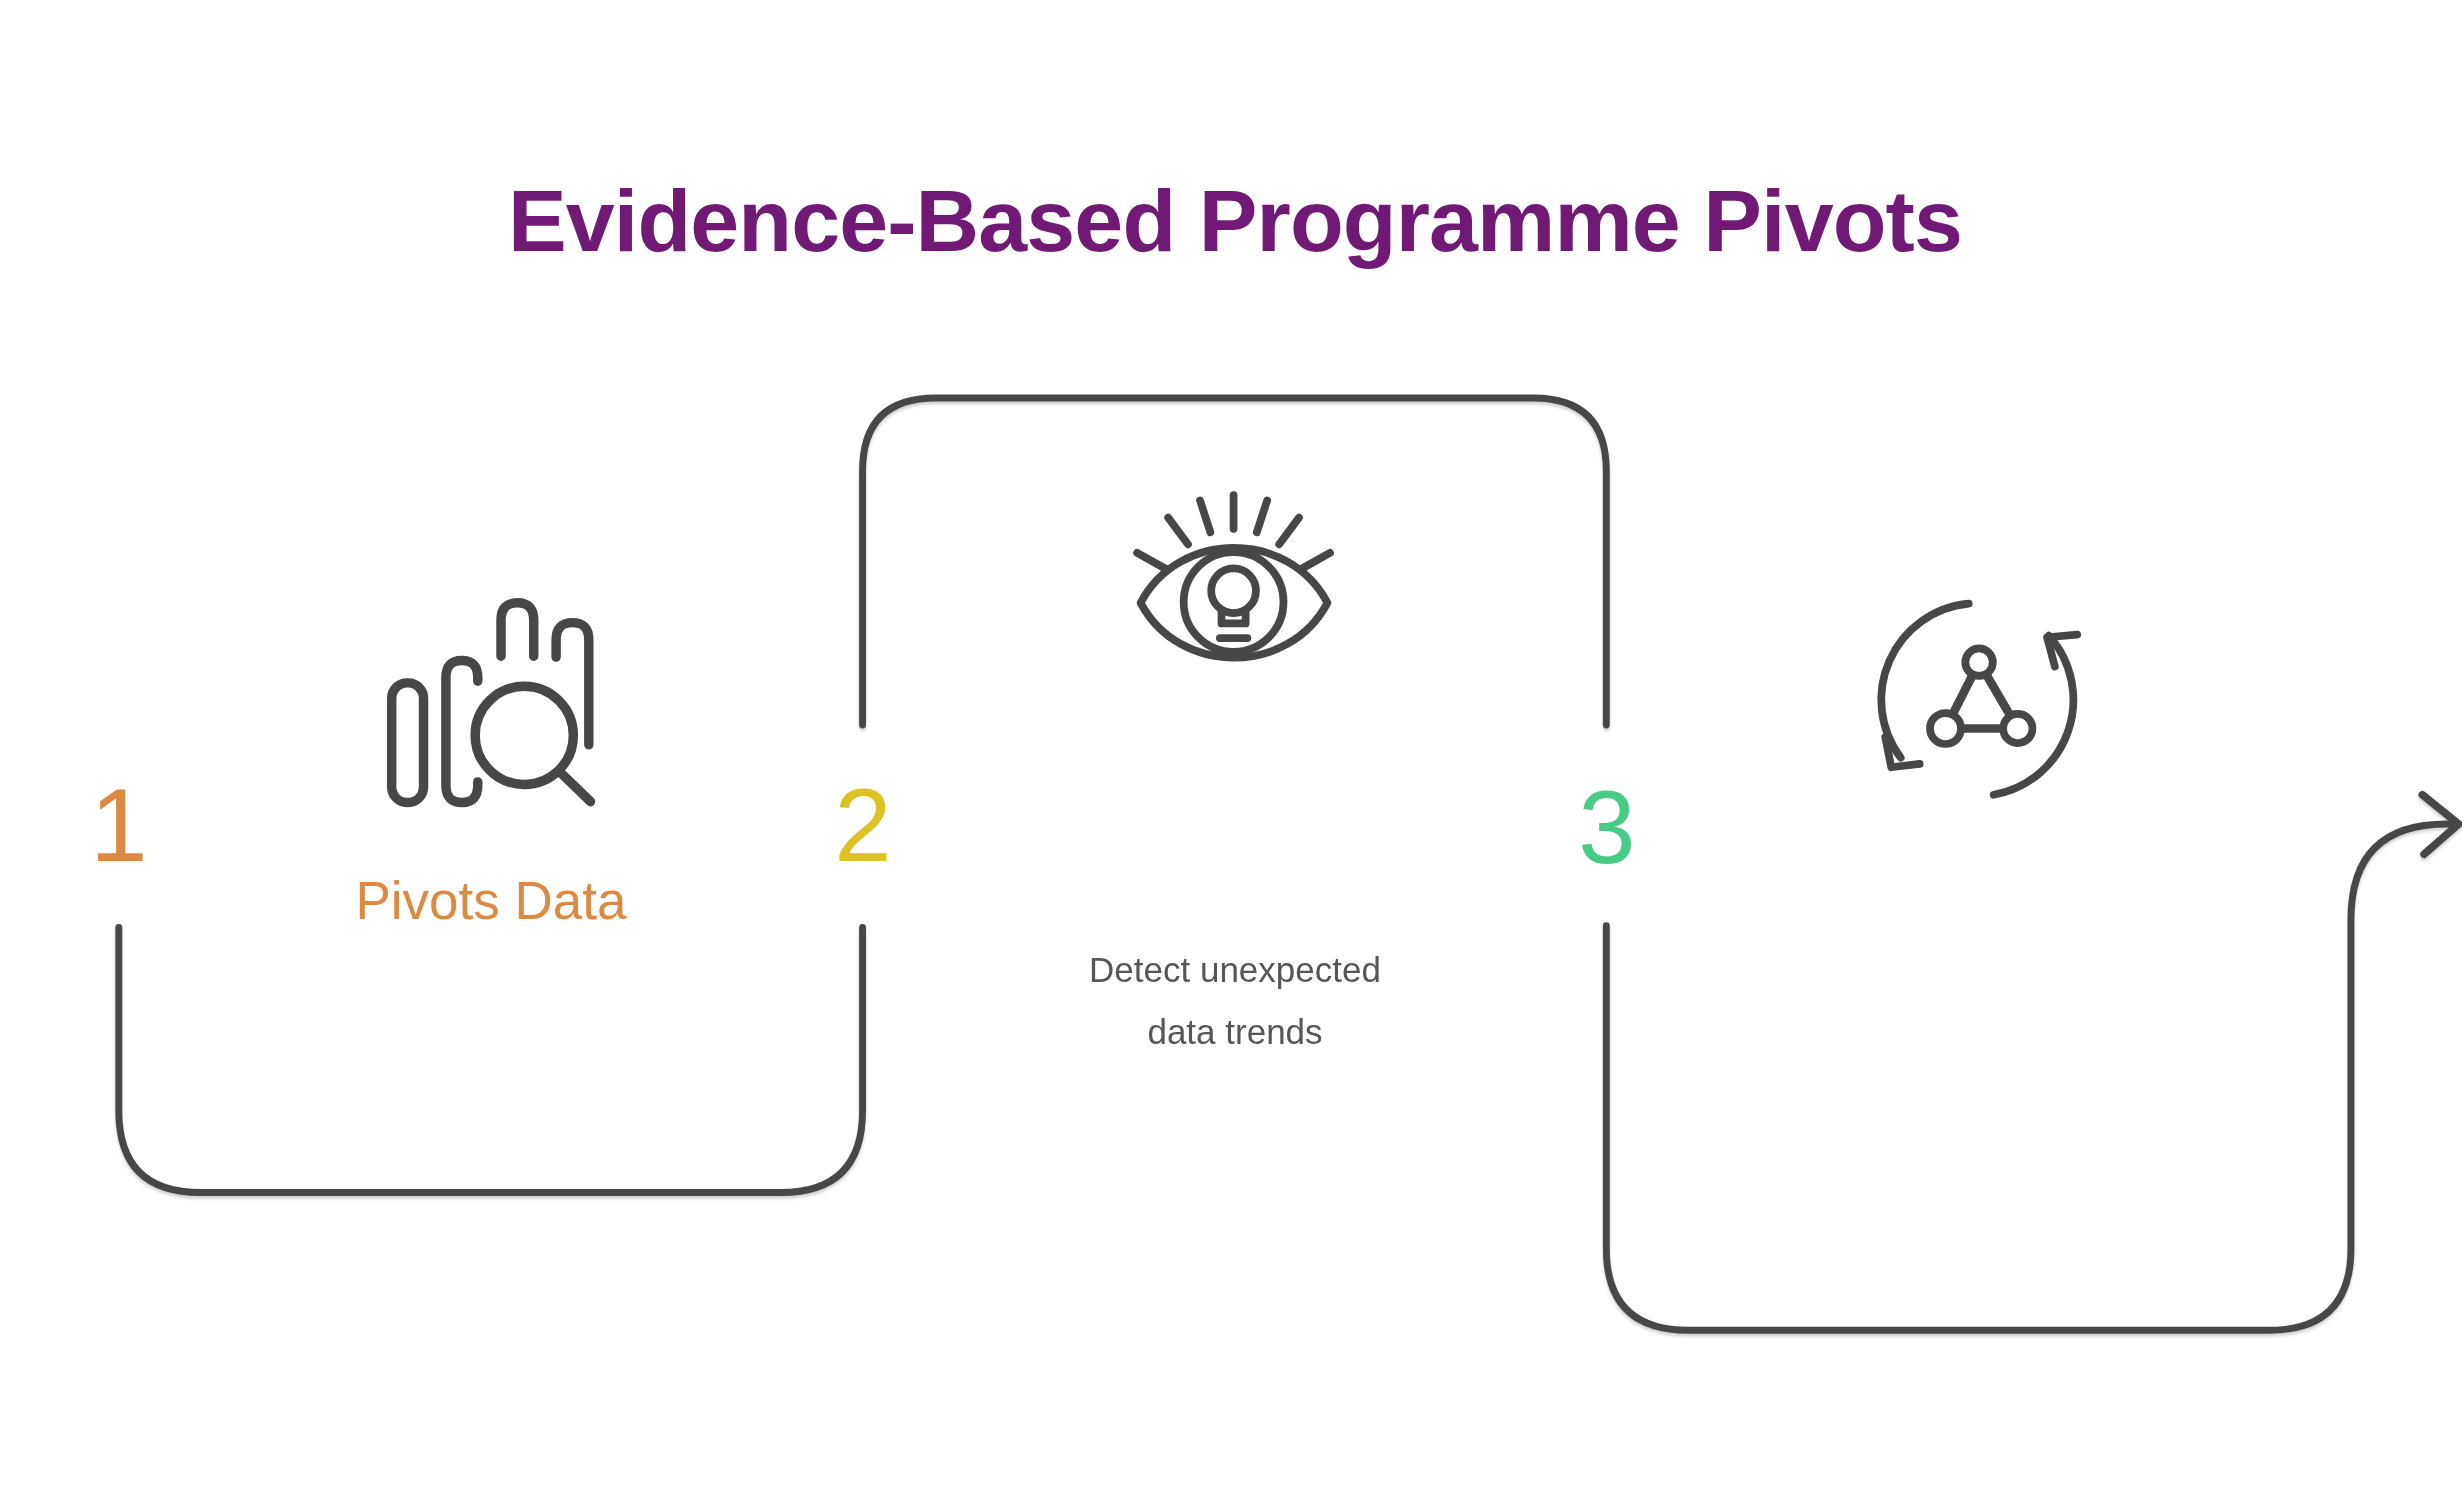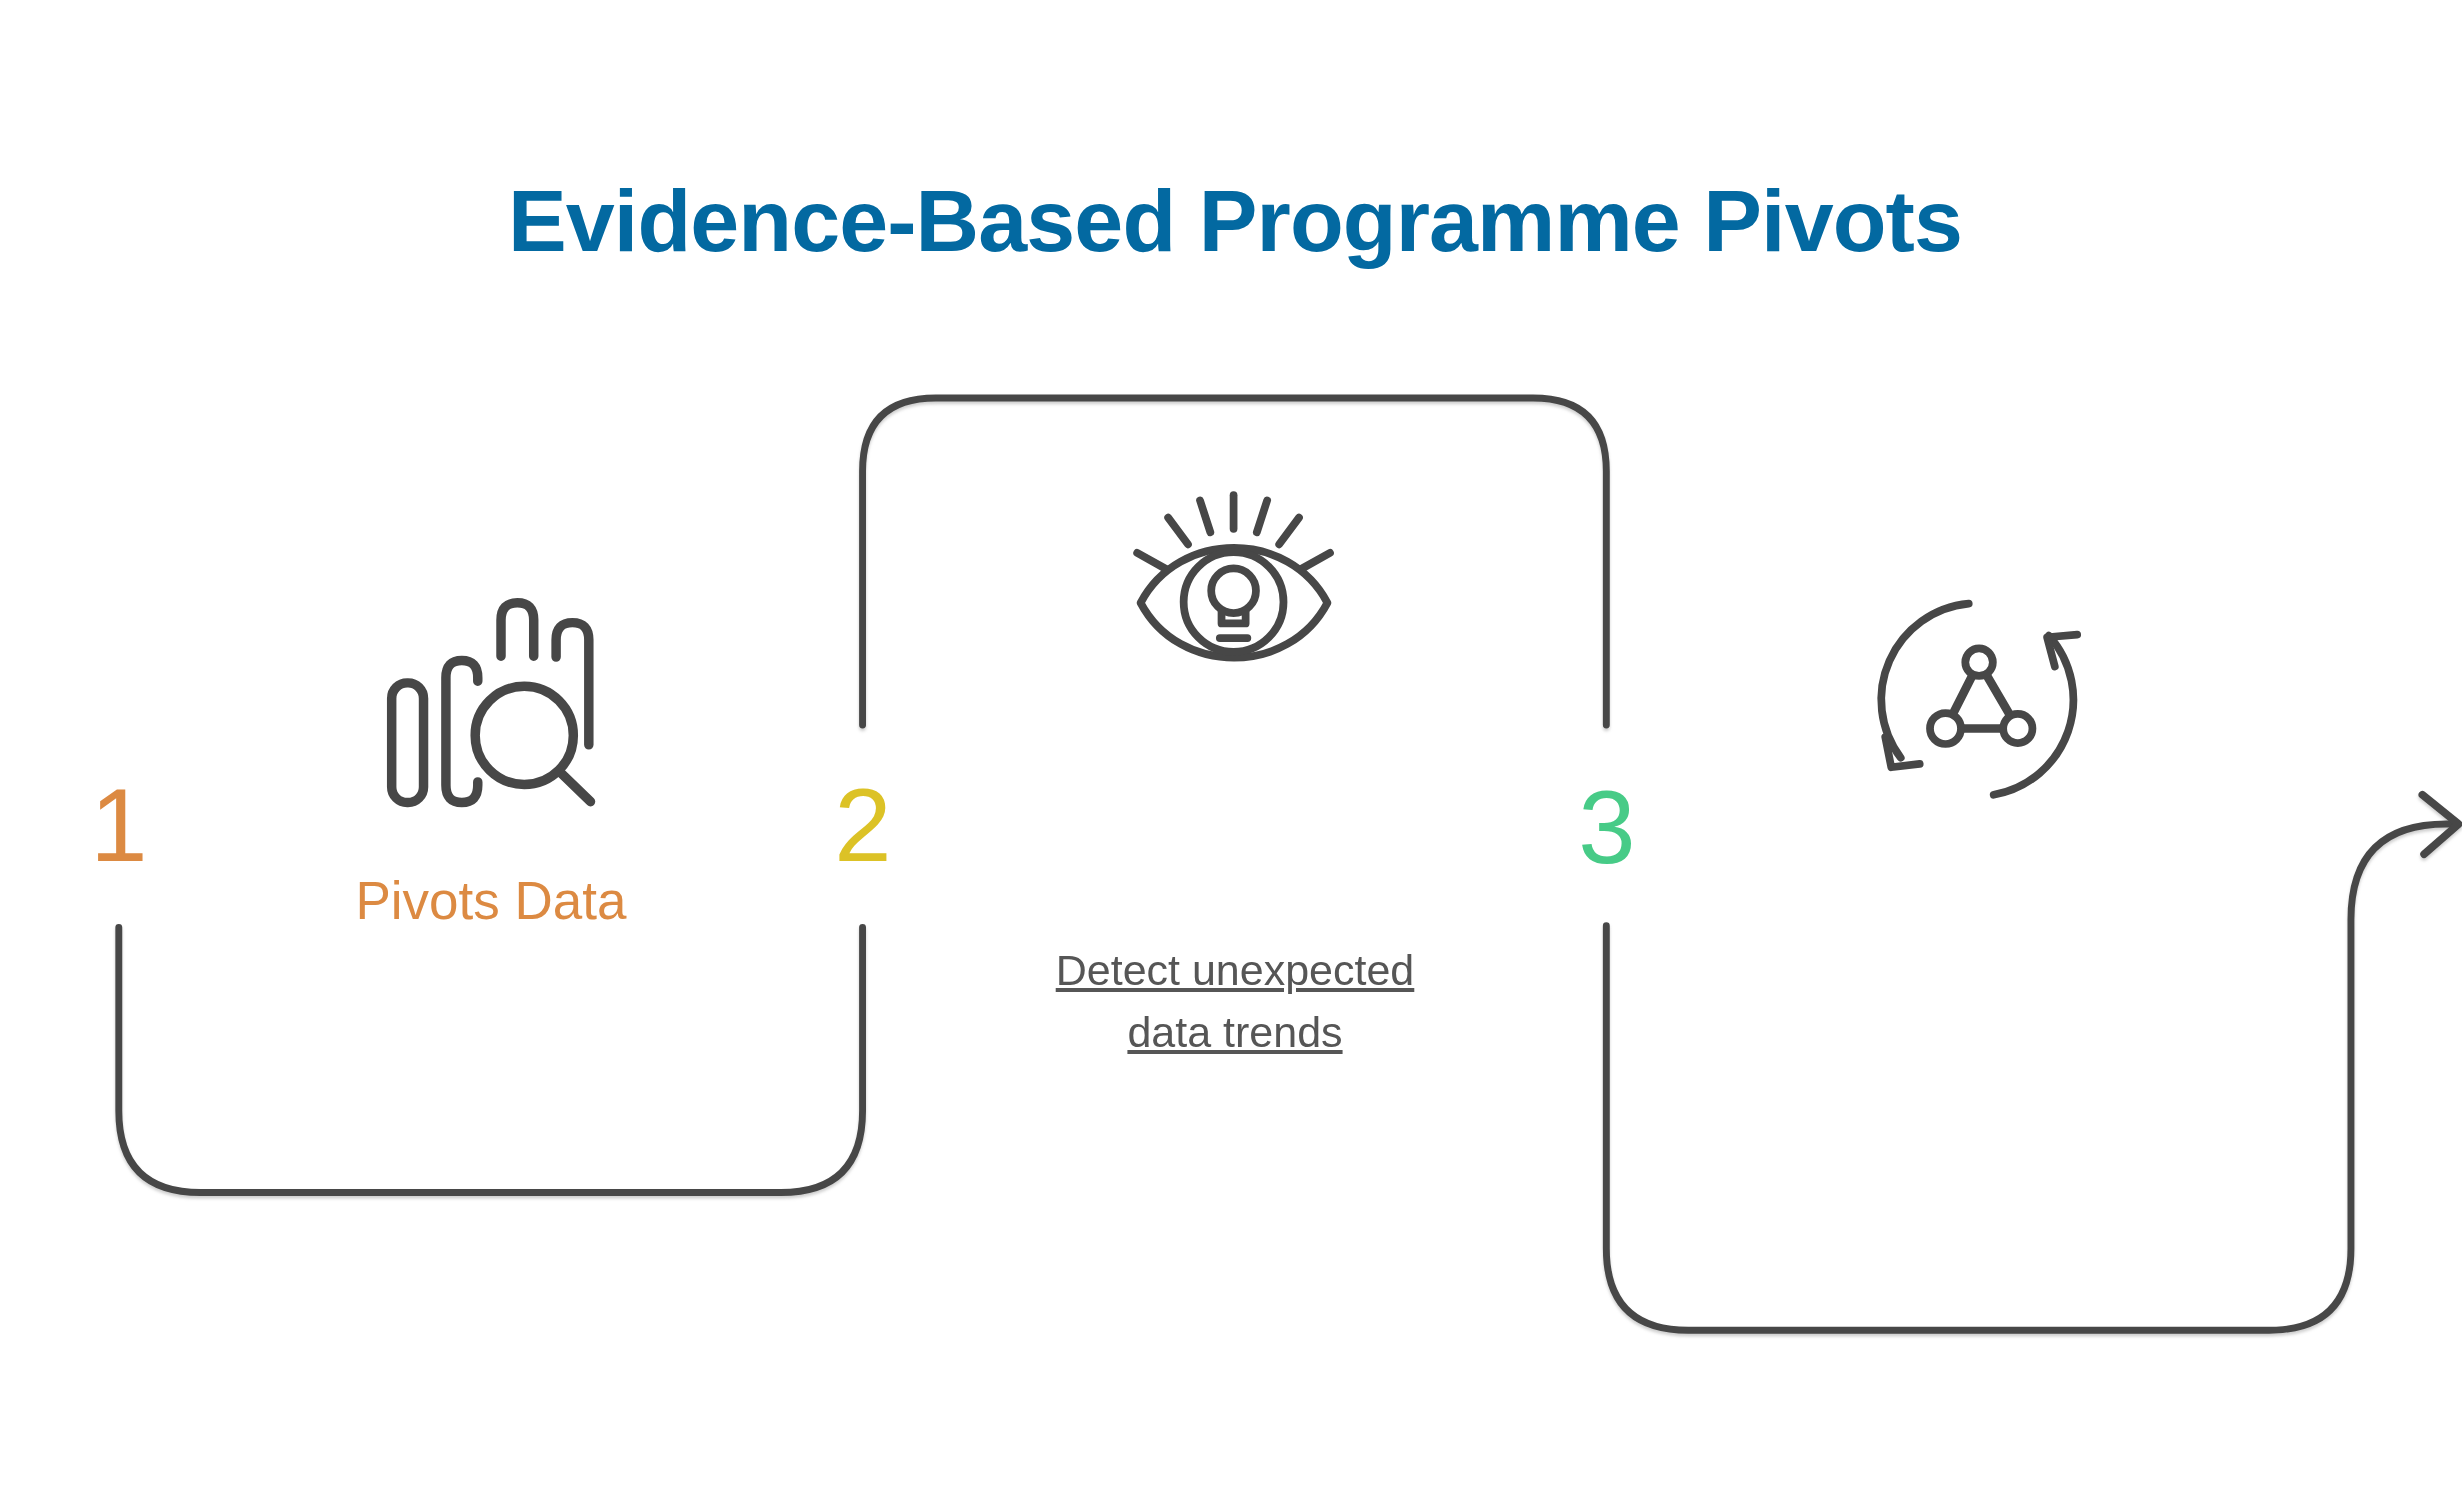--- a/index.html
+++ b/index.html
@@ -14,39 +14,38 @@
   .connector{filter:drop-shadow(0 3px 2px rgba(80,80,80,0.28));}
   .txt{
     position:absolute;
     transform:translate(-50%,-50%);
     text-align:center;
     white-space:pre-line;
   }
   .page-title{
     font-size:88px;
     font-weight:bold;
-    color:#0369a1;
+    color:#701a75;
     white-space:nowrap;
     letter-spacing:-0.9px;
   }
   .step-number{
     font-size:103px;
     font-weight:400;
     line-height:103px;
   }
   .step-title{
     font-size:53px;
     line-height:84px;
     font-weight:400;
   }
   .step-desc{
-    font-size:43px;
+    font-size:35px;
     line-height:62px;
     color:#565656;
-    text-decoration:underline;
   }
   .c-orange{color:#DC8A42;}
   .c-yellow{color:#DCC226;}
   .c-green{color:#47CB87;}
 </style>
 </head>
 <body>
 
 <div class="canvas">
 

